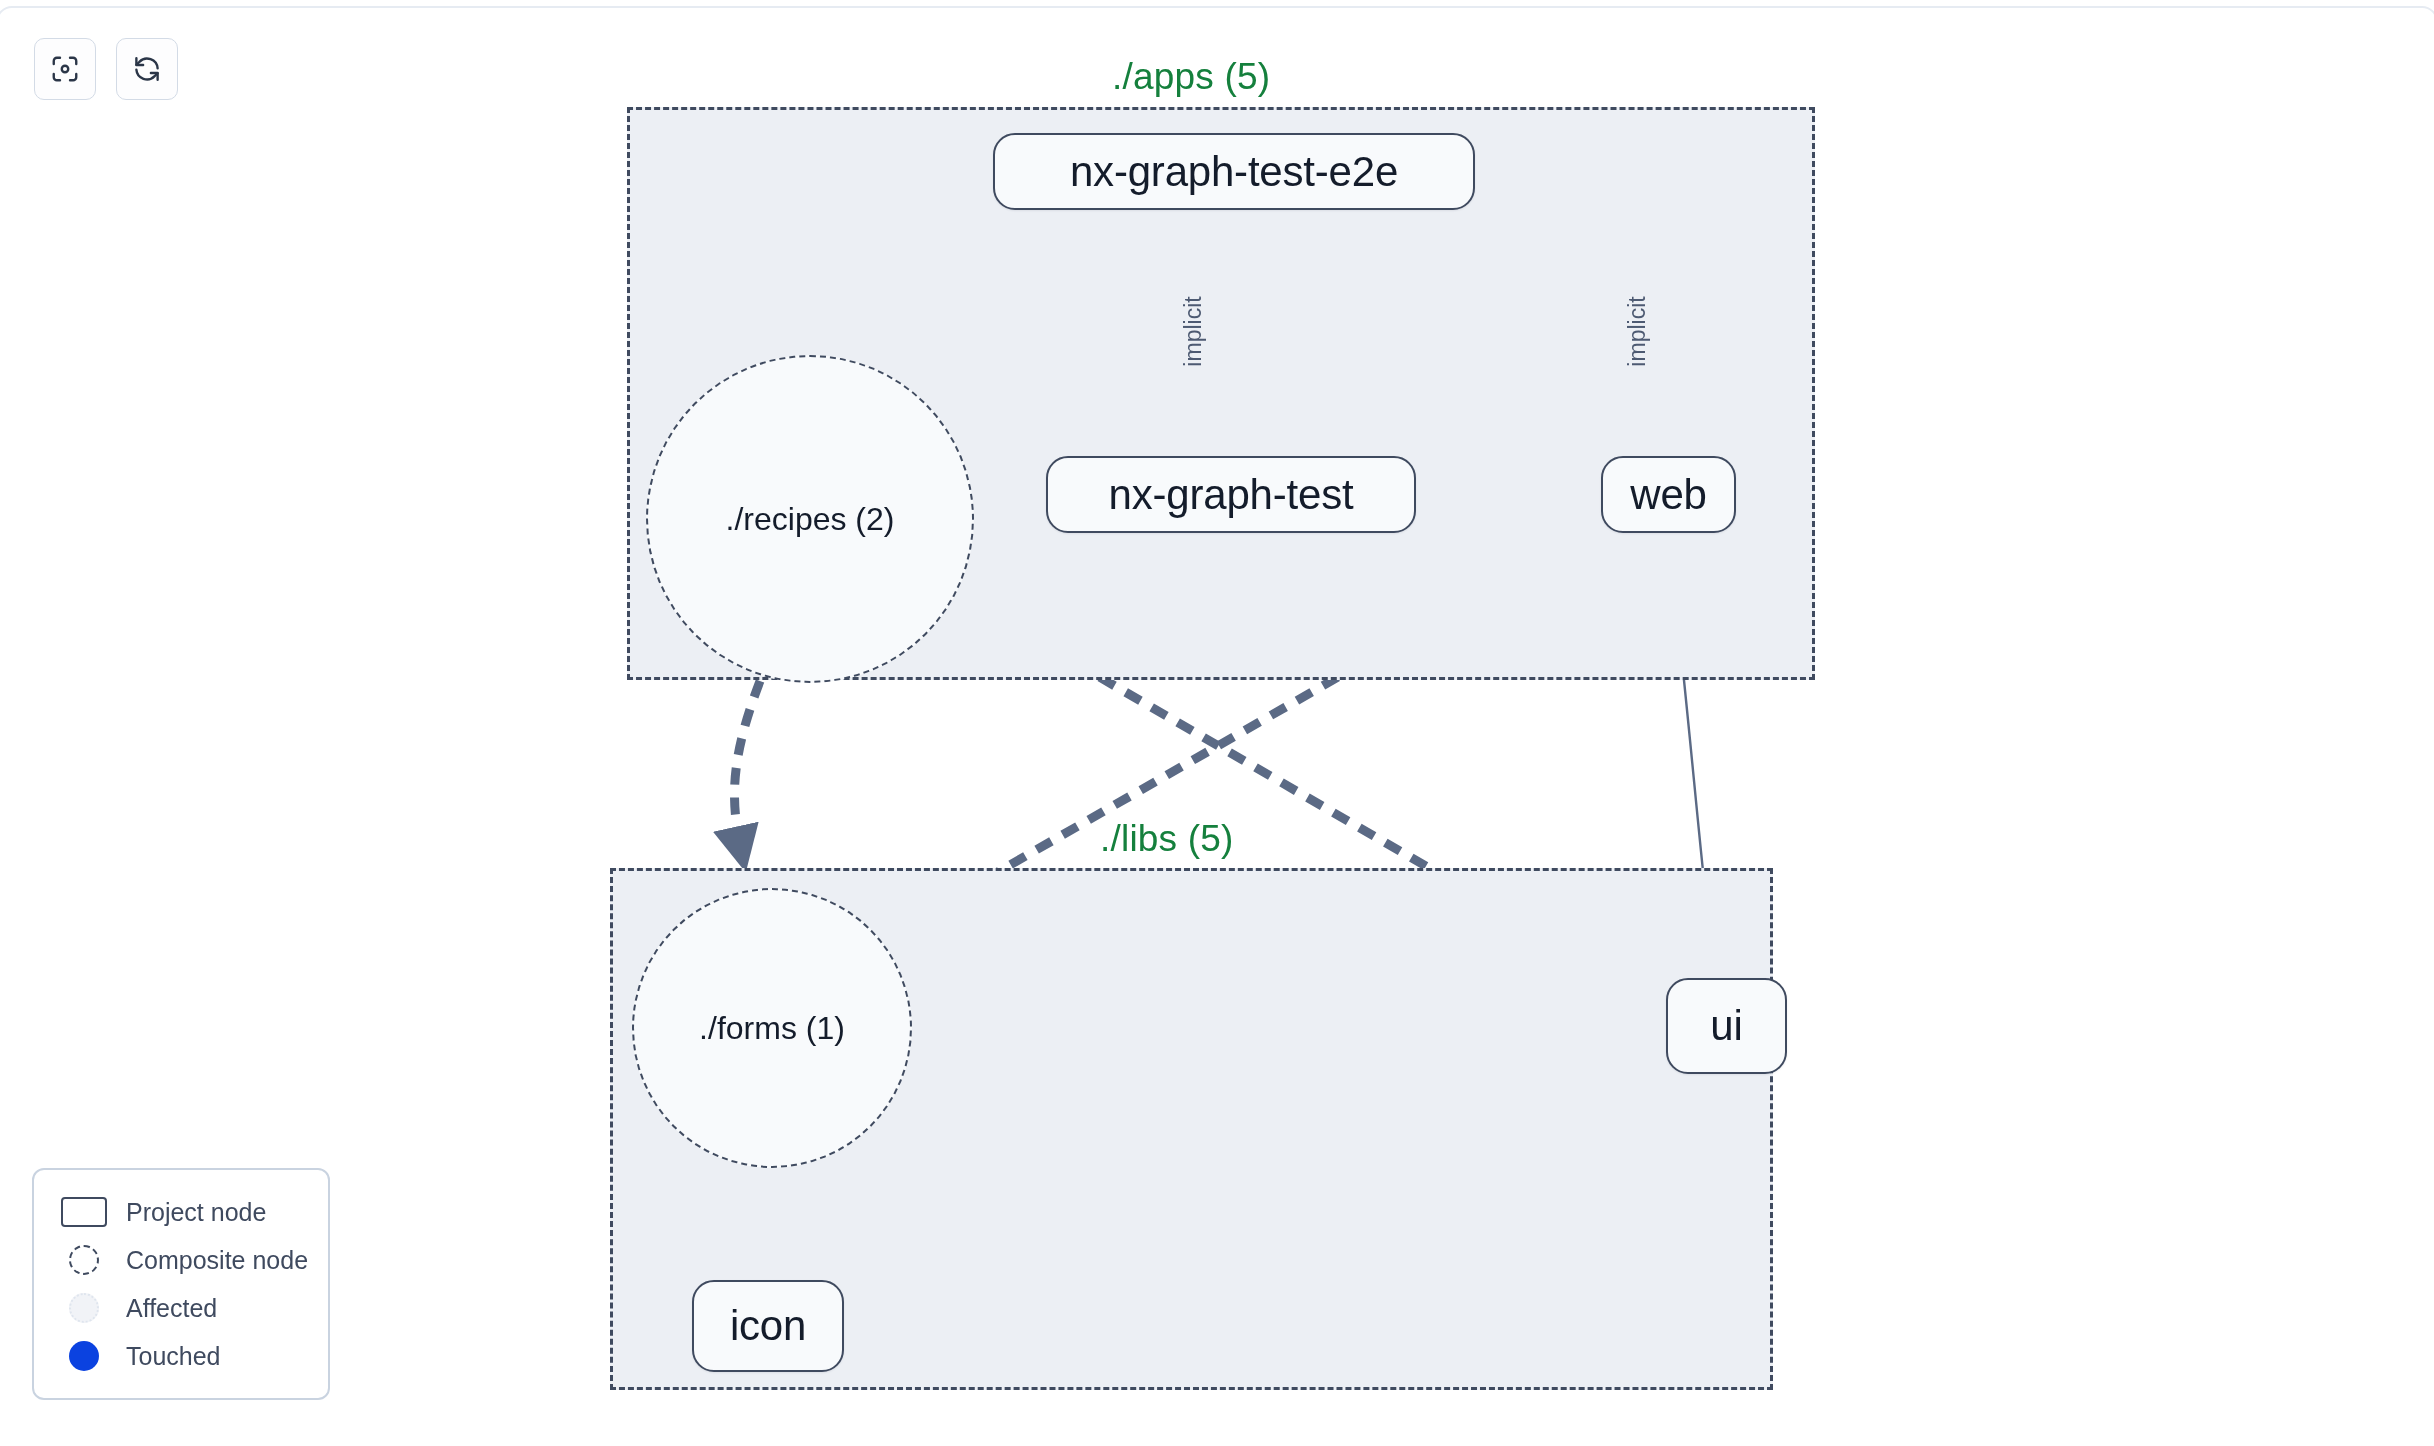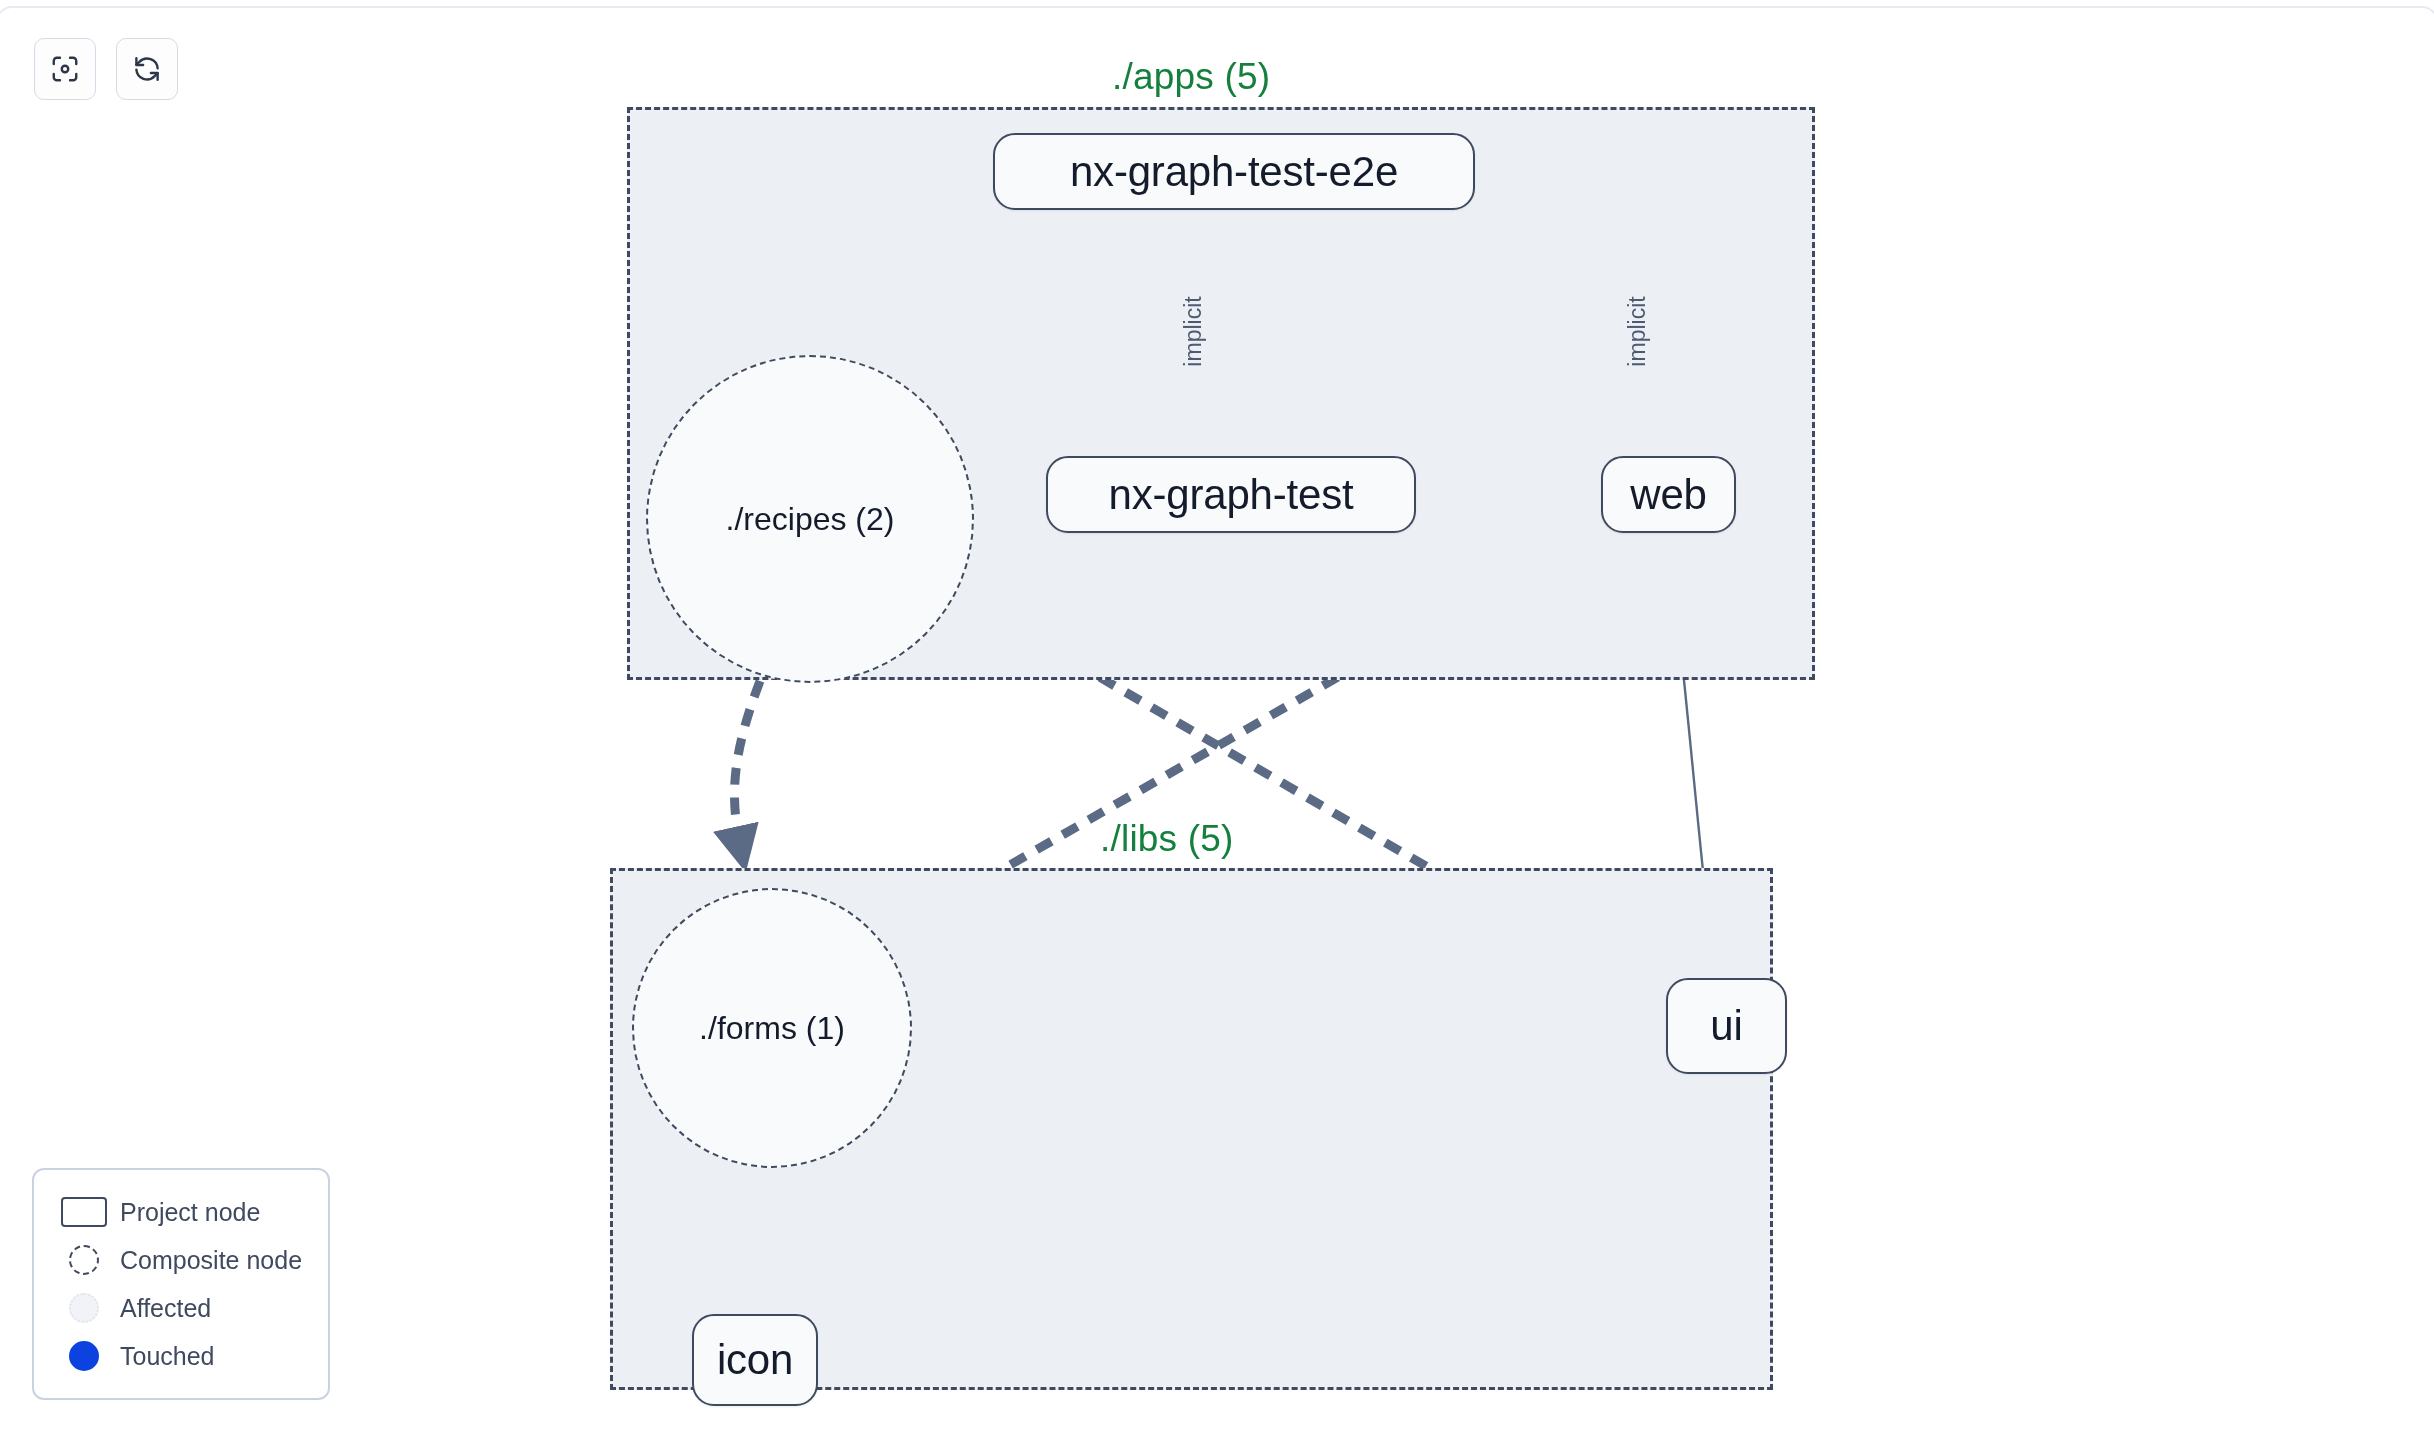--- a/index.html
+++ b/index.html
@@ -182,21 +182,21 @@
     box-sizing: border-box;
   }
   .sw-touched {
     width: 30px; height: 30px;
     border-radius: 50%;
     background: #0b42e0;
   }
   .legend-text {
     font-size: 25px;
     color: #3f4a5f;
-    margin-left: 8px;
+    margin-left: 14px;
     white-space: nowrap;
   }
 </style>
 </head>
 <body>
 
 <div id="app">
 
   <div class="card-edge"></div>
 
@@ -278,21 +278,21 @@
     </div>
 
     <div class="node-circle" style="left:632px; top:888px; width:280px; height:280px;">
       <span class="node-label">./forms (1)</span>
     </div>
 
     <div class="node-rect" style="left:1666px; top:978px; width:121px; height:96px;">
       <span class="node-label">ui</span>
     </div>
 
-    <div class="node-rect" style="left:692px; top:1280px; width:126px; height:92px;margin-top:34px;">
+    <div class="node-rect" style="left:692px; top:1280px; width:152px; height:92px;">
       <span class="node-label">icon</span>
     </div>
 
   </div>
 
   <div class="legend">
     <div class="legend-row">
       <span class="legend-swatch">
         <span class="sw-project"></span>
       </span>

